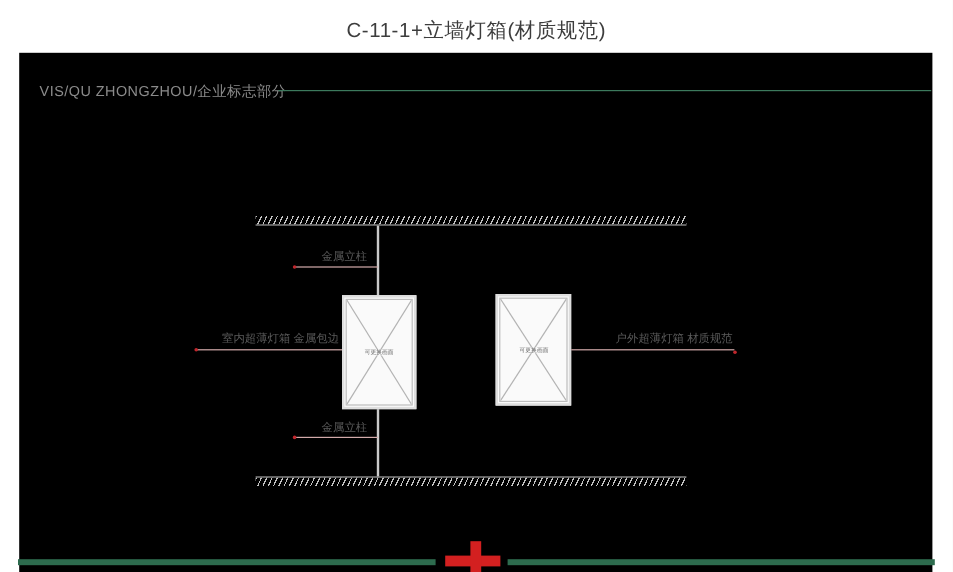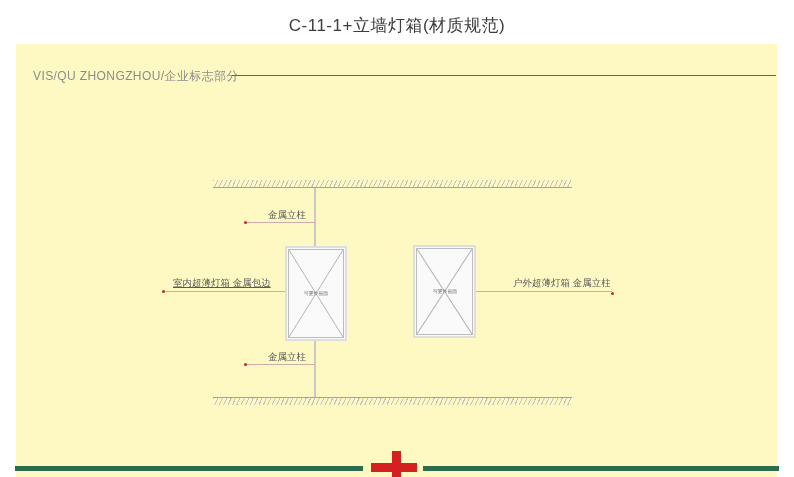--- a/index.html
+++ b/index.html
@@ -8,21 +8,21 @@
     background:#ffffff;font-family:"Liberation Sans","DejaVu Sans",sans-serif;
   }
   
   .page-title{
     position:absolute;left:0;top:14px;width:794px;text-align:center;
     font-size:17px;letter-spacing:.5px;color:#3d3d3d;
   }
   
   .sheet{
     position:absolute;left:16px;top:44px;width:761px;height:433px;
-    background:#fef9c3;
+    background:#000000;
   }
   .section-header{
     position:absolute;left:17px;top:24px;
     font-size:12px;color:#8b8b8b;letter-spacing:.4px;white-space:nowrap;
   }
   .section-rule{
     position:absolute;left:216px;top:31px;width:544px;height:1px;
     background:#3c7a5d;
   }
   
@@ -103,25 +103,25 @@
           <line x1="100" y1="0" x2="0" y2="100"></line>
         </svg>
         <span class="face-label">可更换画面</span>
       </div>
     </div>
 
     <div class="callout-text" style="left:252px;top:165px;">金属立柱</div>
     <div class="leader-line" style="left:230px;top:178px;width:69px;"></div>
     <div class="leader-dot" style="left:228px;top:177px;"></div>
 
-    <div class="callout-text" style="left:157px;top:233px;text-decoration:underline;">室内超薄灯箱 金属包边</div>
+    <div class="callout-text" style="left:169px;top:233px;">室内超薄灯箱 金属包边</div>
     <div class="leader-line" style="left:148px;top:247px;width:121px;"></div>
     <div class="leader-dot" style="left:146px;top:246px;"></div>
 
-    <div class="callout-text" style="left:497px;top:233px;">户外超薄灯箱 金属立柱</div>
+    <div class="callout-text" style="left:497px;top:233px;">户外超薄灯箱 材质规范</div>
     <div class="leader-line" style="left:460px;top:247px;width:136px;"></div>
     <div class="leader-dot" style="left:595px;top:248px;"></div>
 
     <div class="callout-text" style="left:252px;top:307px;">金属立柱</div>
     <div class="leader-line" style="left:230px;top:320px;width:69px;"></div>
     <div class="leader-dot" style="left:228px;top:319px;"></div>
 
   </div>
 
   <div class="footer-bar left-seg"></div>

